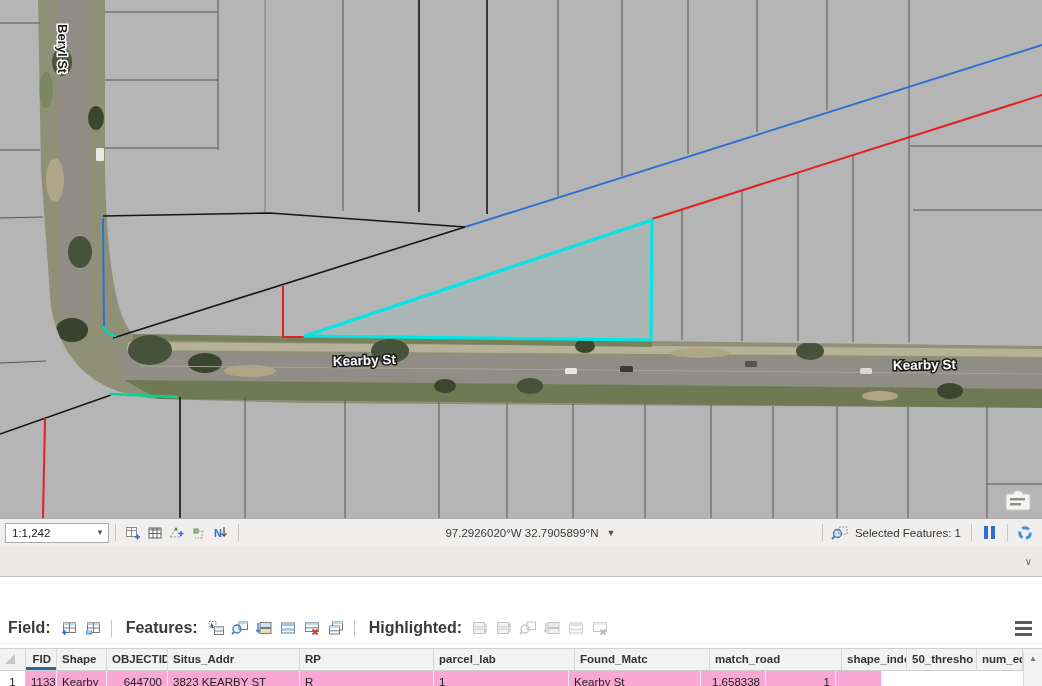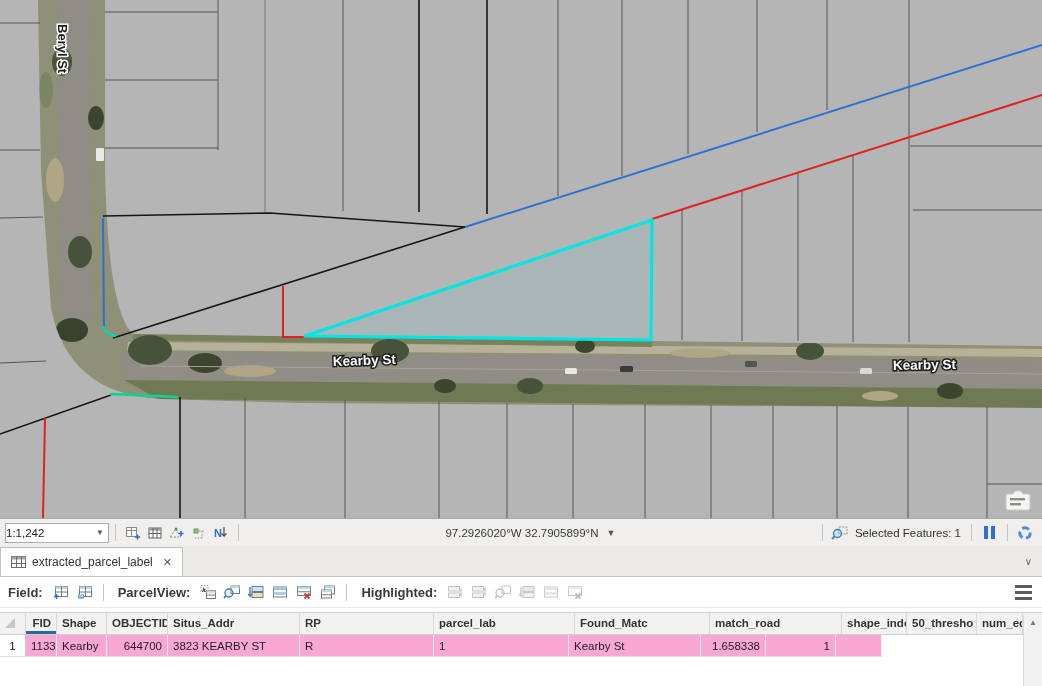--- a/index.html
+++ b/index.html
@@ -8,42 +8,42 @@
 
   
   .map{position:absolute;left:0;top:0;width:1042px;height:518px;background:#b5b5b5;}
   .map svg{display:block;}
   .panel-fab{position:absolute;right:10px;bottom:4px;}
 
   
   .statusbar{position:absolute;left:0;top:518px;width:1042px;height:28px;background:#f0efee;
     border-top:1px solid #a9a8a8;box-sizing:border-box;display:flex;align-items:center;font-size:11.5px;color:#333;}
   .scale-combo{display:flex;align-items:center;margin-left:5px;width:104px;height:20px;background:#fff;border:1px solid #ababab;box-sizing:border-box;}
-  .scale-combo input{flex:1;border:0;outline:0;font:11.5px "Liberation Sans",sans-serif;padding:0 0 0 0;color:#222;background:transparent;width:70px;}
+  .scale-combo input{flex:1;border:0;outline:0;font:11.5px "Liberation Sans",sans-serif;padding:0 0 0 6px;color:#222;background:transparent;width:70px;}
   .combo-caret{width:16px;text-align:center;color:#555;font-size:8px;}
   .sep{width:1px;height:17px;background:#c6c5c4;margin:0 6px;}
   .sb-ico{width:22px;height:20px;display:flex;align-items:center;justify-content:center;}
   .coord-wrap{margin:0 auto;display:flex;align-items:center;gap:8px;color:#3a3a3a;text-align:right;}
   .caret-down{font-size:9px;color:#555;}
   .sb-right{display:flex;align-items:center;margin-right:6px;}
   .selfeat{margin:0 4px;color:#333;}
   .pausebars{display:flex;gap:3px;margin:0 6px;}
   .pausebars i{display:block;width:4px;height:13px;background:#2e6fd0;}
 
   
   .tabbar{position:absolute;left:0;top:546px;width:1042px;height:30px;background:#ebeae9;display:flex;align-items:flex-end;}
   .tab{height:29px;display:flex;align-items:center;gap:6px;padding:0 10px;font-size:12px;color:#333;box-sizing:border-box;}
   .tab.inactive{background:transparent;}
   .tab.active{background:#fff;border:1px solid #c3c2c1;border-bottom:none;}
   .tab .x{color:#555;font-size:11px;margin-left:4px;cursor:pointer;}
   .tab-overflow{margin-left:auto;margin-right:10px;align-self:center;color:#666;font-size:10px;}
 
   
   .tablepanel{position:absolute;left:0;top:576px;width:1042px;height:110px;background:#fff;border-top:1px solid #c3c2c1;box-sizing:border-box;}
-  .ttoolbar{height:30px;display:flex;align-items:center;font-size:13px;color:#3a3a3a;border-bottom:1px solid #ebebeb;}
+  .ttoolbar{height:30px;display:flex;align-items:center;font-size:16px;color:#3a3a3a;border-bottom:1px solid #ebebeb;margin-top:36px;}
   .tlabel{font-weight:700;margin:0 6px 0 8px;}
   .ticon{width:24px;height:22px;display:flex;align-items:center;justify-content:center;border-radius:2px;}
   .tgroup{display:flex;align-items:center;}
   .tgroup.disabled .ticon{opacity:.42;filter:grayscale(.7);}
   .burger{margin-left:auto;margin-right:10px;display:flex;flex-direction:column;gap:3px;}
   .burger i{display:block;width:17px;height:3px;background:#5c5c5c;}
 
   .grid{position:relative;font-size:11.5px;color:#222;border-radius:8px;}
   .trow{display:flex;height:22px;line-height:22px;}
   .trow.head{margin-top:4px;background:#f2f2f2;border-top:1px solid #cfcfcf;border-bottom:1px solid #cfcfcf;font-weight:700;color:#333;height:21px;line-height:21px;}
@@ -263,31 +263,20 @@
       <span class="sep"></span>
       <span class="sb-ico">
         <svg width="16" height="16" viewBox="0 0 16 16">
             <circle cx="8" cy="8" r="5.2" fill="none" stroke="#4a90d9" stroke-width="3" stroke-dasharray="7 3.5"></circle>
           </svg>
       </span>
     </div>
   </div>
 
   <div class="tabbar">
-    <div class="tab active">
-      <svg width="15" height="12" viewBox="0 0 15 12">
-          <rect x="0.5" y="0.5" width="14" height="11" fill="#fff" stroke="#6b6b6b"></rect>
-          <rect x="0.5" y="0.5" width="14" height="3" fill="#a4a4a4"></rect>
-          <line x1="0.5" y1="7.5" x2="14.5" y2="7.5" stroke="#6b6b6b"></line>
-          <line x1="5.5" y1="0.5" x2="5.5" y2="11.5" stroke="#6b6b6b"></line>
-          <line x1="10.5" y1="0.5" x2="10.5" y2="11.5" stroke="#6b6b6b"></line>
-        </svg>
-      <span>extracted_parcel_label</span>
-      <span class="x">✕</span>
-    </div>
     <span class="tab-overflow">∨</span>
   </div>
 
   <div class="tablepanel">
 
     <div class="ttoolbar">
       <span class="tlabel">Field:</span>
       <span class="ticon">
         <svg width="18" height="16" viewBox="0 0 18 16">
             <rect x="3.5" y="2.5" width="12" height="10" fill="#fff" stroke="#7a7a7a"></rect>
@@ -301,21 +290,21 @@
         <svg width="18" height="16" viewBox="0 0 18 16">
             <rect x="3.5" y="2.5" width="12" height="10" fill="#fff" stroke="#7a7a7a"></rect>
             <rect x="3.5" y="2.5" width="12" height="2.6" fill="#bcd6ea"></rect>
             <line x1="9.5" y1="2.5" x2="9.5" y2="12.5" stroke="#7a7a7a"></line>
             <line x1="3.5" y1="8" x2="15.5" y2="8" stroke="#7a7a7a"></line>
             <rect x="2" y="10.5" width="6" height="4" fill="#5b9bd5"></rect>
             <rect x="3" y="11.5" width="4" height="1" fill="#fff"></rect>
           </svg>
       </span>
       <span class="sep"></span>
-      <span class="tlabel">ParcelView:</span>
+      <span class="tlabel">Features:</span>
       <div class="tgroup">
         <span class="ticon">
           <svg width="18" height="16" viewBox="0 0 18 16">
               <rect x="2" y="1.5" width="7" height="6" fill="none" stroke="#8a8a8a" stroke-dasharray="1.6 1.3"></rect>
               <path d="M4,3 l3,3 l-1.3,0.2 l0.8,1.6 l-1.1,0.5 l-0.8,-1.6 l-1,0.9 z" fill="#4d4d4d"></path>
               <rect x="7.5" y="6.5" width="9" height="8" fill="#fff" stroke="#7a7a7a"></rect>
               <rect x="7.5" y="6.5" width="9" height="2.2" fill="#bcd6ea"></rect>
               <line x1="7.5" y1="11" x2="16.5" y2="11" stroke="#7a7a7a"></line>
             </svg>
         </span>

